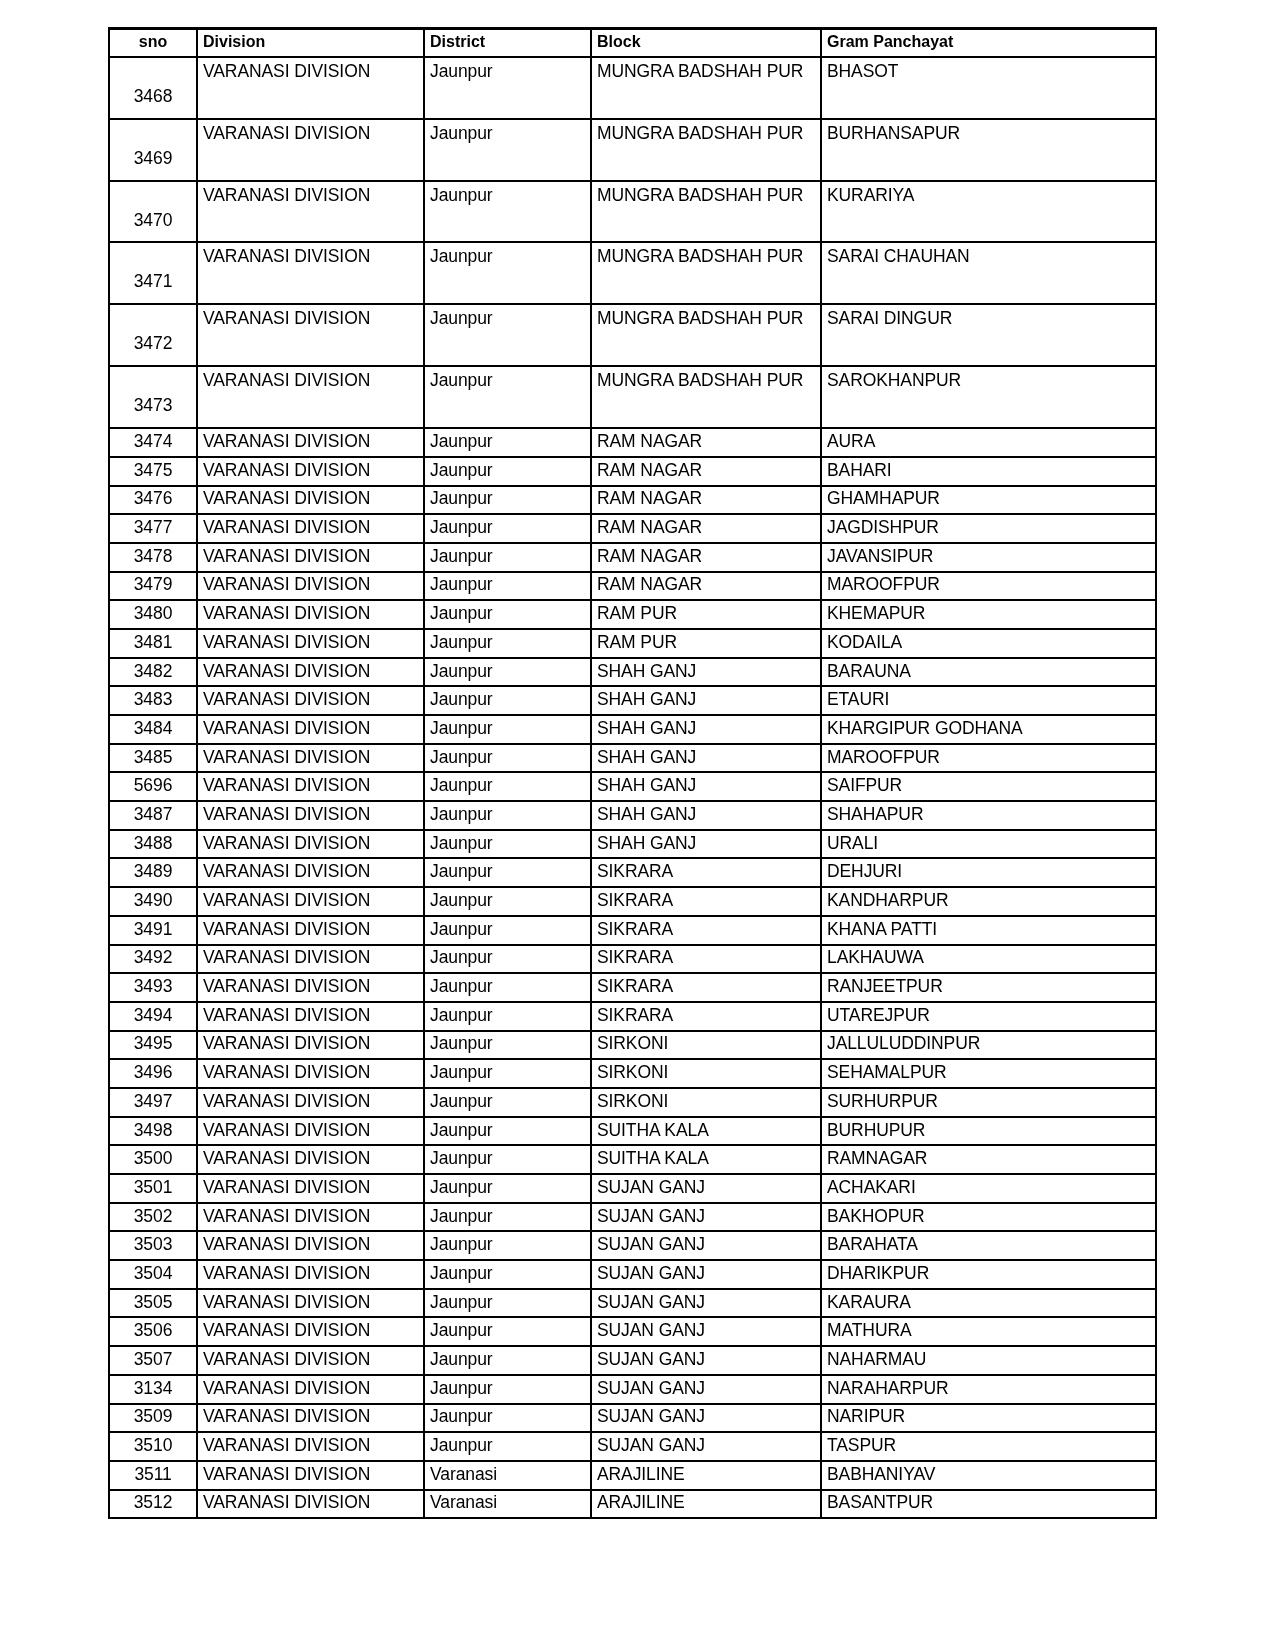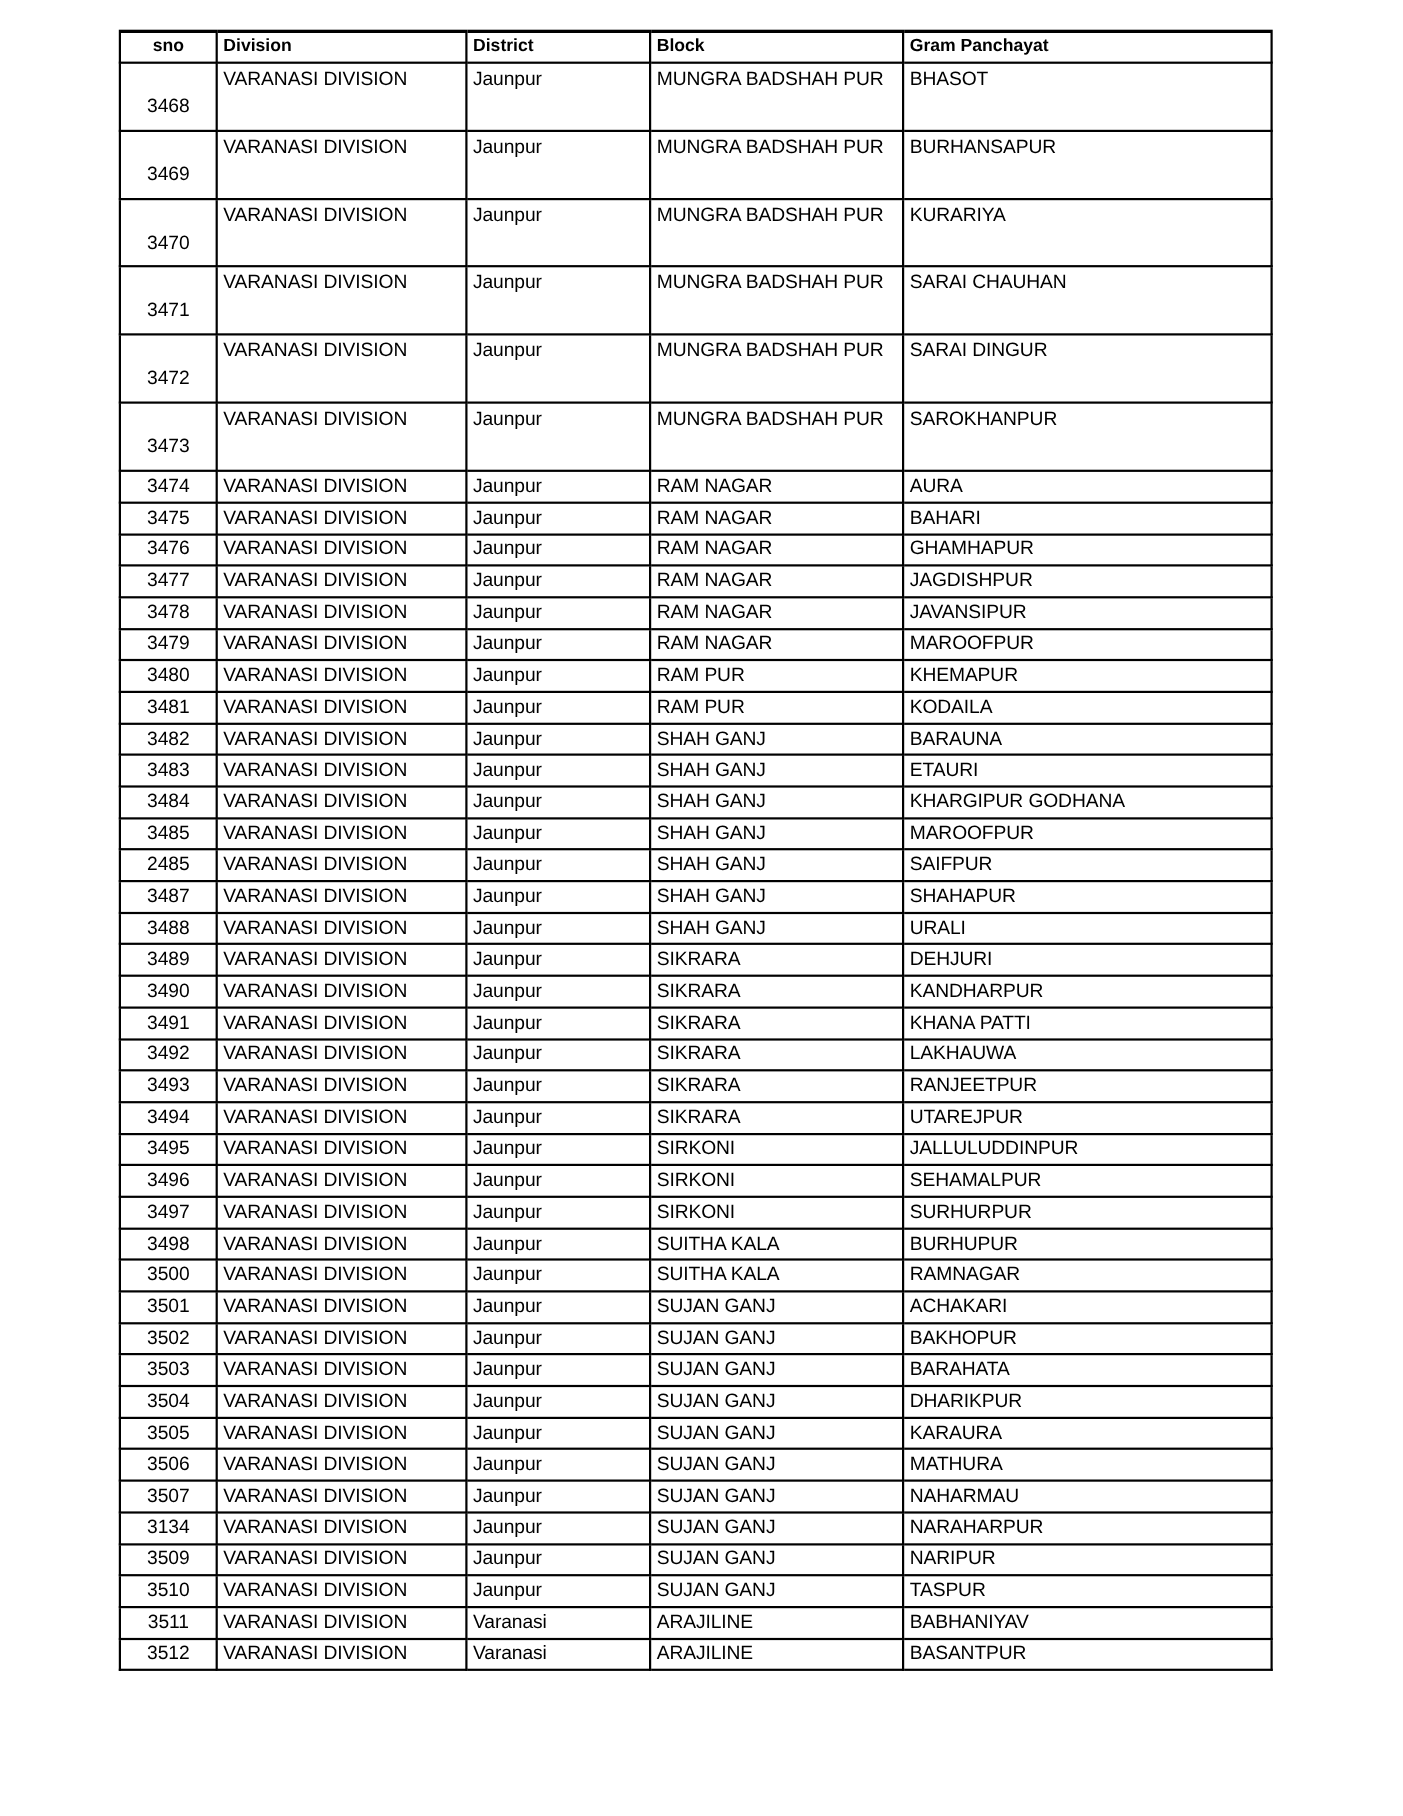--- a/index.html
+++ b/index.html
@@ -263,21 +263,21 @@
             <td class="cell-text">KHARGIPUR GODHANA</td>
           </tr>
           <tr class="row-compact">
             <td class="cell-sno">3485</td>
             <td class="cell-text">VARANASI DIVISION</td>
             <td class="cell-text">Jaunpur</td>
             <td class="cell-text">SHAH GANJ</td>
             <td class="cell-text">MAROOFPUR</td>
           </tr>
           <tr class="row-compact">
-            <td class="cell-sno">2485</td>
+            <td class="cell-sno">5696</td>
             <td class="cell-text">VARANASI DIVISION</td>
             <td class="cell-text">Jaunpur</td>
             <td class="cell-text">SHAH GANJ</td>
             <td class="cell-text">SAIFPUR</td>
           </tr>
           <tr class="row-compact">
             <td class="cell-sno">3487</td>
             <td class="cell-text">VARANASI DIVISION</td>
             <td class="cell-text">Jaunpur</td>
             <td class="cell-text">SHAH GANJ</td>

